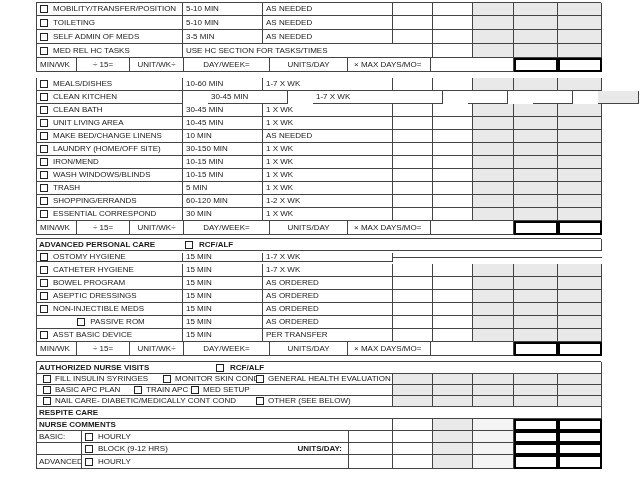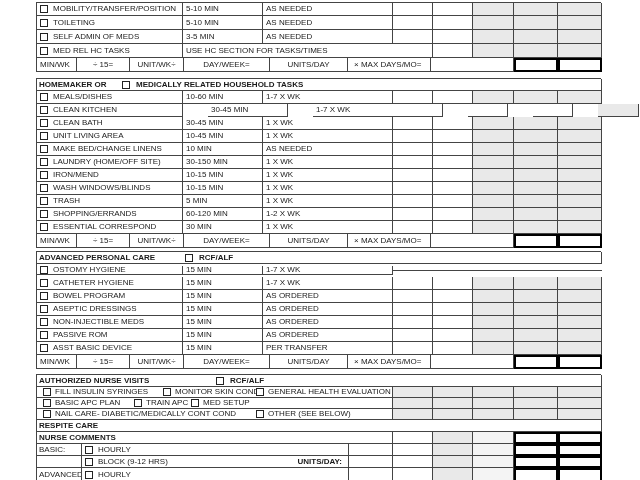--- a/index.html
+++ b/index.html
@@ -117,27 +117,20 @@
         <span>UNITS/DAY</span>
       </div>
       <div class="c pl6" style="width: 83px;">
         <span>× MAX DAYS/MO=</span>
       </div>
       <div class="c" style="width: 83px;"></div>
       <div class="c bb" style="width: 44px;"></div>
       <div class="c bb" style="width: 44px;"></div>
     </div>
     <div class="gap" style="height: 6px;"></div>
-    <div class="row bt" style="height: 13px;">
-      <div class="c pl2" style="width: 565px;">
-        <span class="b">HOMEMAKER OR</span>
-        <span class="cb abs" style="left: 85px;"></span>
-        <span class="b abs" style="left: 99px;">MEDICALLY RELATED HOUSEHOLD TASKS</span>
-      </div>
-    </div>
     <div class="row" style="height: 13px;">
       <div class="c" style="width: 146px; padding-left: 3px;">
         <span class="cb"></span>
         <span class="lbl">MEALS/DISHES</span>
       </div>
       <div class="c pl3" style="width: 80px;">
         <span>10-60 MIN</span>
       </div>
       <div class="c pl3" style="width: 130px;">
         <span>1-7 X WK</span>
@@ -428,21 +421,21 @@
       <div class="c pl3" style="width: 130px;">
         <span>AS ORDERED</span>
       </div>
       <div class="c" style="width: 40px;"></div>
       <div class="c" style="width: 40px;"></div>
       <div class="c gray" style="width: 41px;"></div>
       <div class="c gray" style="width: 44px;"></div>
       <div class="c gray" style="width: 44px;"></div>
     </div>
     <div class="row" style="height: 13px;">
-      <div class="c" style="width: 146px; padding-left: 3px;">
+      <div class="c" style="width: 146px; padding-left: 3px; justify-content: center;">
         <span class="cb"></span>
         <span class="lbl">PASSIVE ROM</span>
       </div>
       <div class="c pl3" style="width: 80px;">
         <span>15 MIN</span>
       </div>
       <div class="c pl3" style="width: 130px;">
         <span>AS ORDERED</span>
       </div>
       <div class="c" style="width: 40px;"></div>

